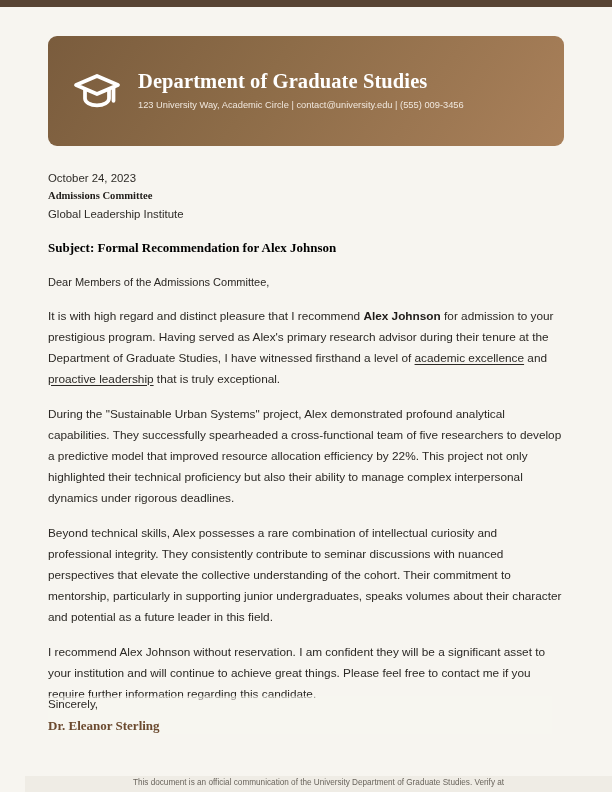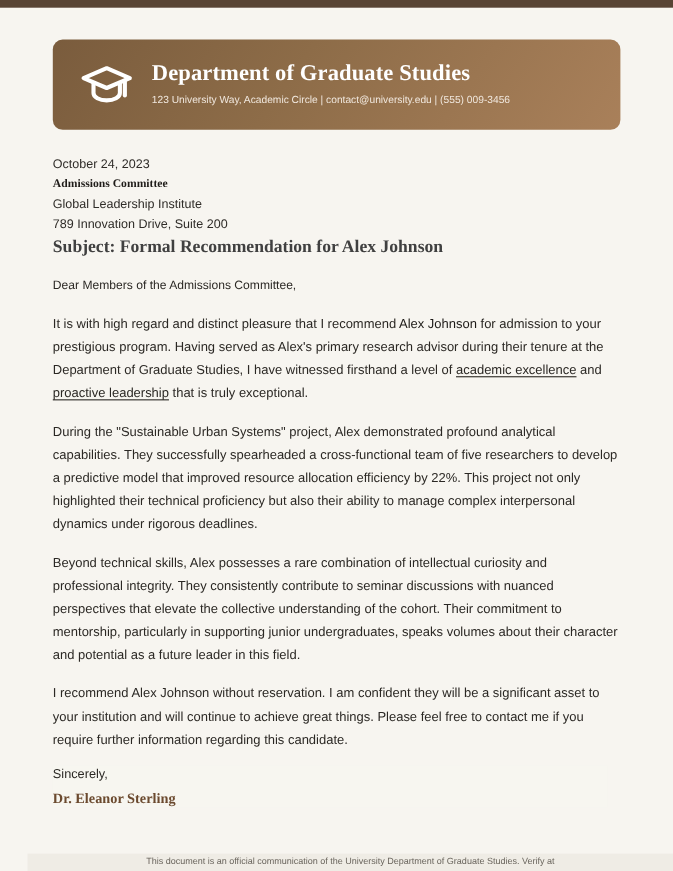--- a/index.html
+++ b/index.html
@@ -19,21 +19,21 @@
 
   .page {
     position:absolute; top:7px; left:0;
     width:612px; height:785px;
     padding:29px 48px 0 48px;
   }
 
   
   .letterhead {
     position:relative;
-    height:82px;
+    height:110px;
     border-radius:9px;
     background:linear-gradient(125deg, #7a5c3d 0%, #8d6c48 42%, #a9805a 100%);
     display:flex; align-items:center;
     padding:0 22px;
     overflow:hidden;
   }
   .crest { width:54px; height:54px; flex:0 0 54px; margin-right:14px;
            display:flex; align-items:center; justify-content:center; }
   .crest svg { width:48px; height:48px; display:block; }
   .lh-text { min-width:0; flex:1; }
@@ -64,42 +64,42 @@
     font-size:10.6px;
     color:#1f1c19;
     line-height:1.62;
   }
   .meta-line {
     font-size:11.4px; color:#2f2c28; line-height:1.62;
   }
 
   
   .subject {
-    margin-top:1px;
+    margin-top:17px;
     font-family:"Liberation Serif", serif;
     font-weight:bold;
-    font-size:16px;
-    color:#404040;
+    font-size:13px;
+    color:#000000;
     line-height:1.3;
   }
 
   
   .salutation {
     margin-top:18px;
     font-size:11px; color:#2b2824; line-height:1.45;
   }
   .para {
     margin-top:15px;
     font-size:11.8px;
     color:#2b2824;
     line-height:1.78;
     text-align:left;
   }
   .para.tight { margin-top:14px; }
-  b.name { font-weight:normal; color:#1d1a17; }
+  b.name { font-weight:bold; color:#1d1a17; }
   .lnk { text-decoration:underline; text-underline-offset:2px; color:#2b2824; }
 
   
   .signature {
     position:absolute;
     left:48px; right:60px;
     top:696px;
     background:rgba(247,245,240,0.55);
   }
   .sig-closing {
@@ -154,21 +154,20 @@
     <div class="lh-text">
       <div class="lh-title">Department of Graduate Studies</div>
       <div class="lh-contact">123 University Way, Academic Circle | contact@university.edu | (555) 009-3456</div>
     </div>
   </div>
 
   <div class="meta">
     <div class="meta-date">October 24, 2023</div>
     <div class="meta-recipient">Admissions Committee</div>
     <div class="meta-line">Global Leadership Institute</div>
-    <div class="meta-line">789 Innovation Drive, Suite 200</div>
   </div>
 
   <div class="subject">Subject: Formal Recommendation for Alex Johnson</div>
 
   <div class="salutation">Dear Members of the Admissions Committee,</div>
 
   <p class="para"><span>It is with high regard and distinct pleasure that I recommend </span><b class="name">Alex Johnson</b><span> for admission to your prestigious program. Having served as Alex's primary research advisor during their tenure at the Department of Graduate Studies, I have witnessed firsthand a level of </span><a class="lnk" href="#">academic excellence</a><span> and </span><a class="lnk" href="#">proactive leadership</a><span> that is truly exceptional.</span></p>
 
   <p class="para tight">During the "Sustainable Urban Systems" project, Alex demonstrated profound analytical capabilities. They successfully spearheaded a cross-functional team of five researchers to develop a predictive model that improved resource allocation efficiency by 22%. This project not only highlighted their technical proficiency but also their ability to manage complex interpersonal dynamics under rigorous deadlines.</p>
 

